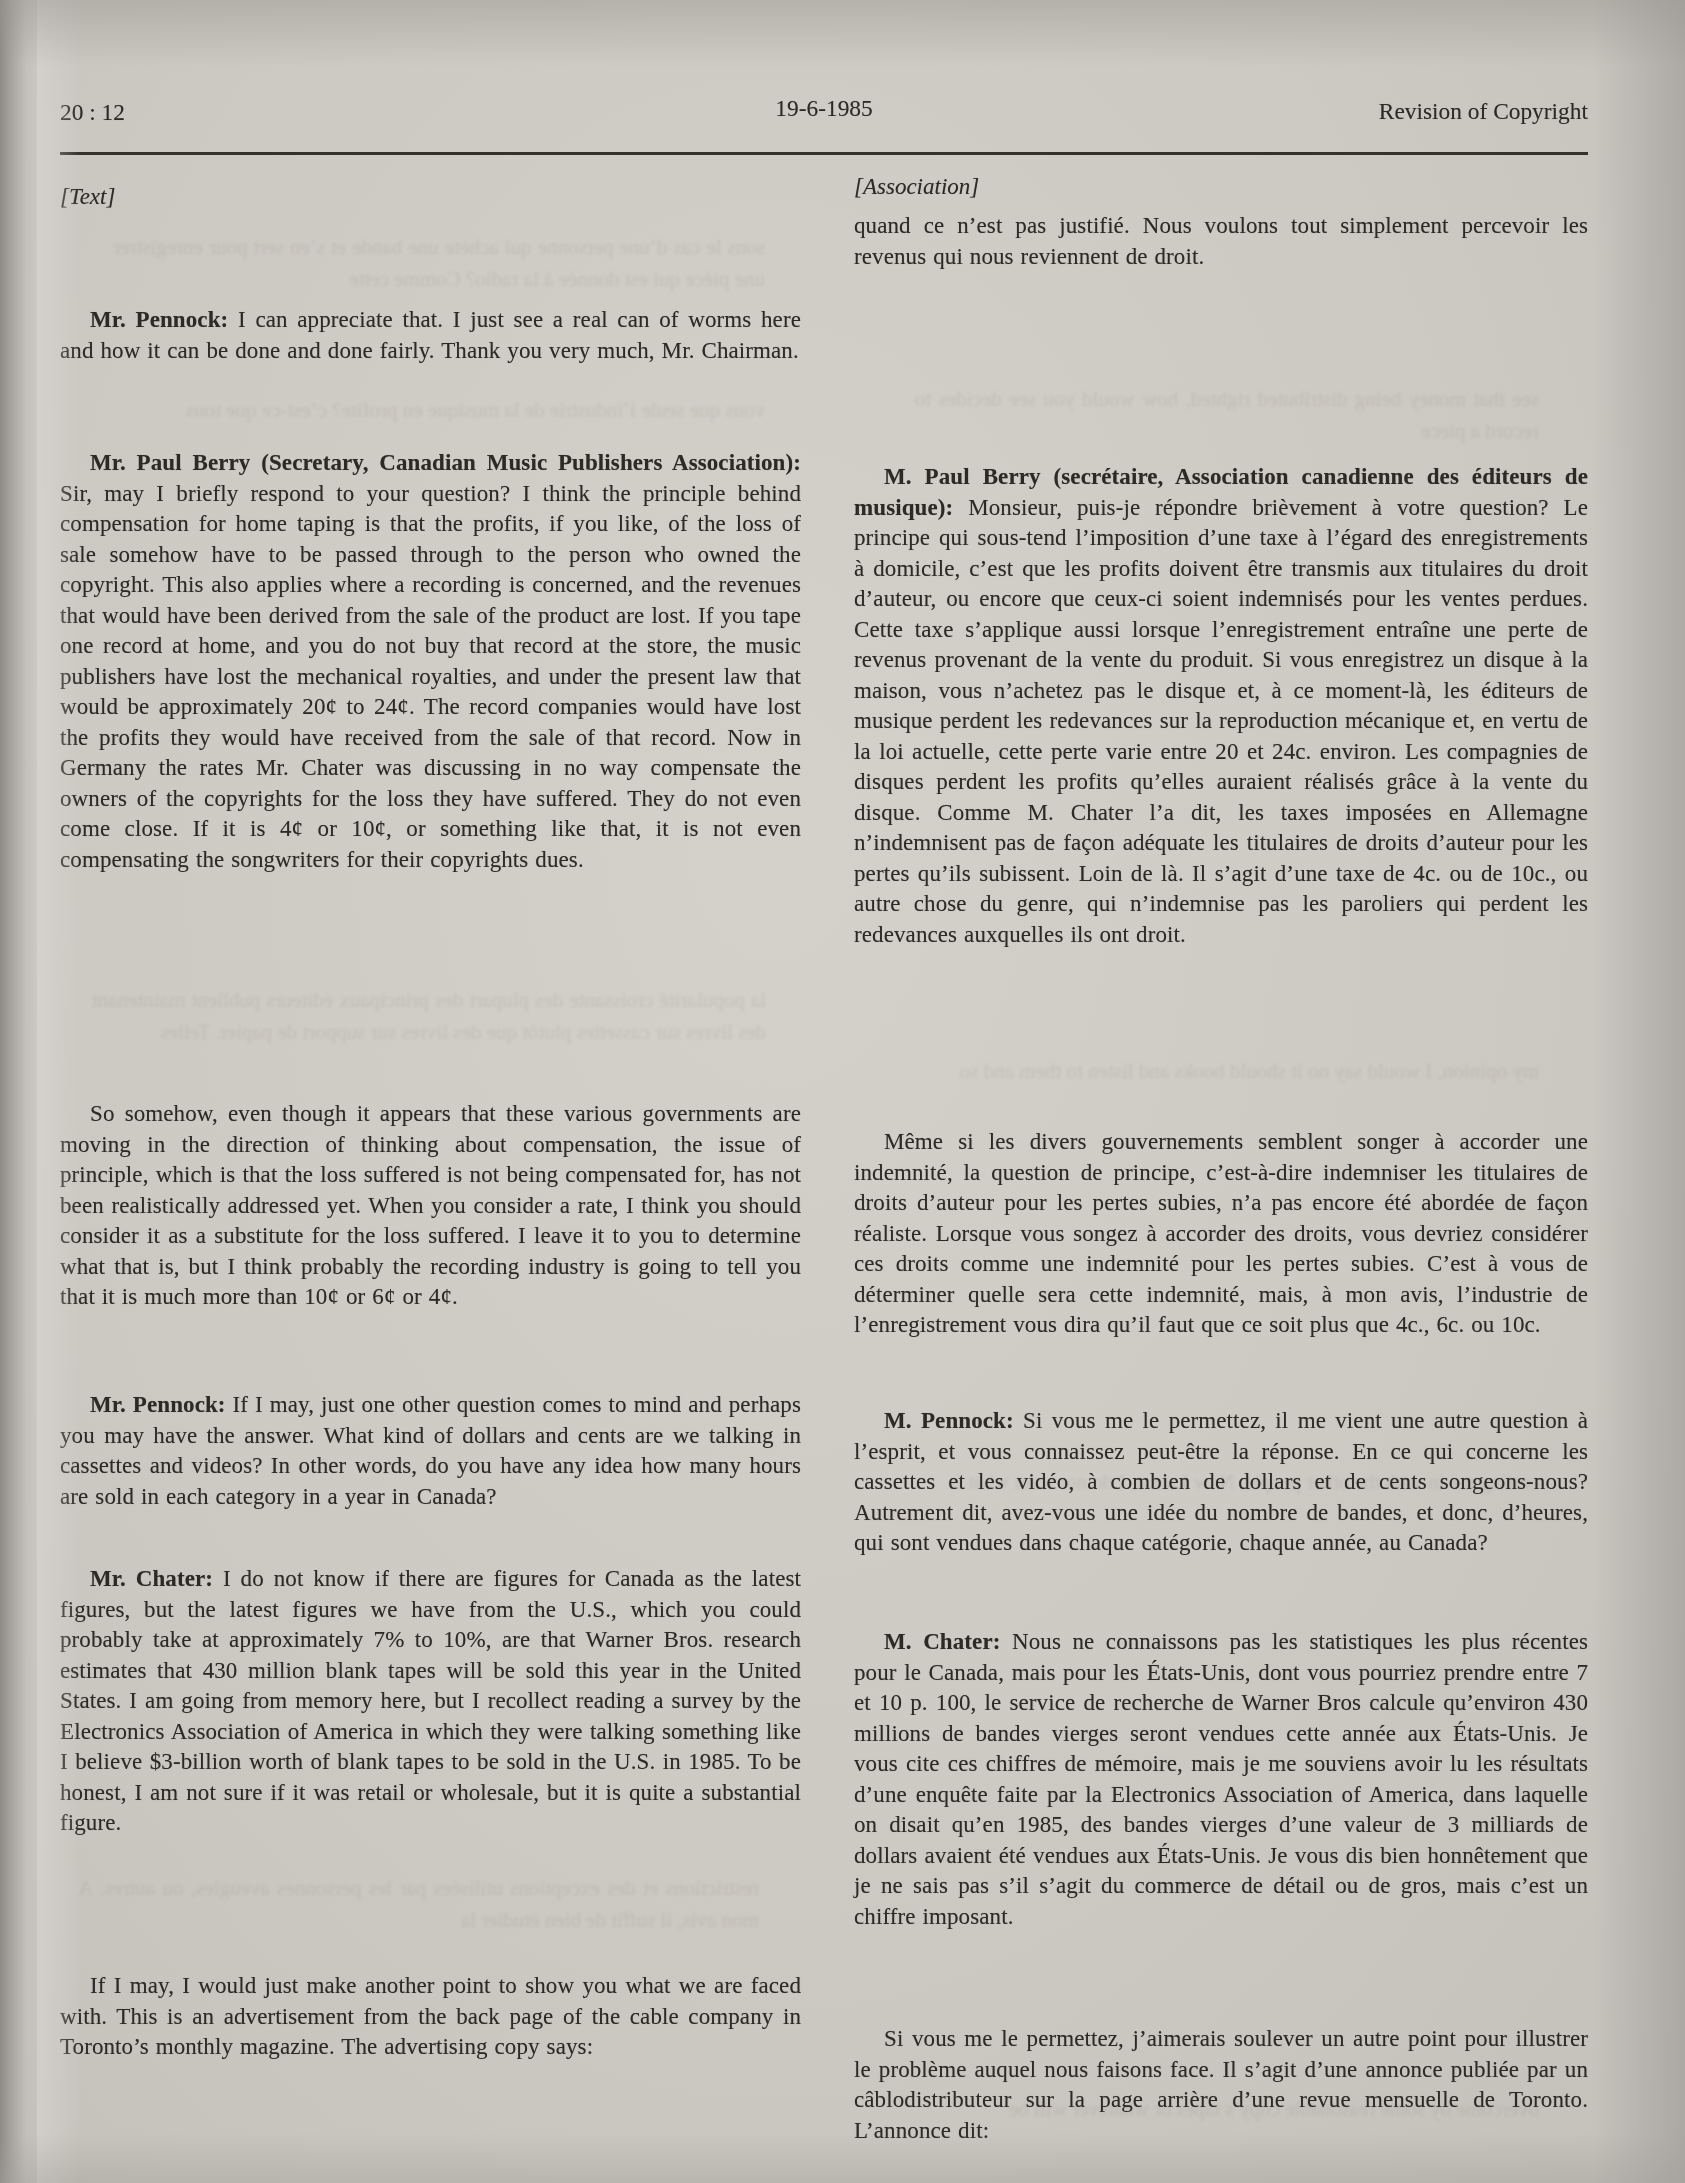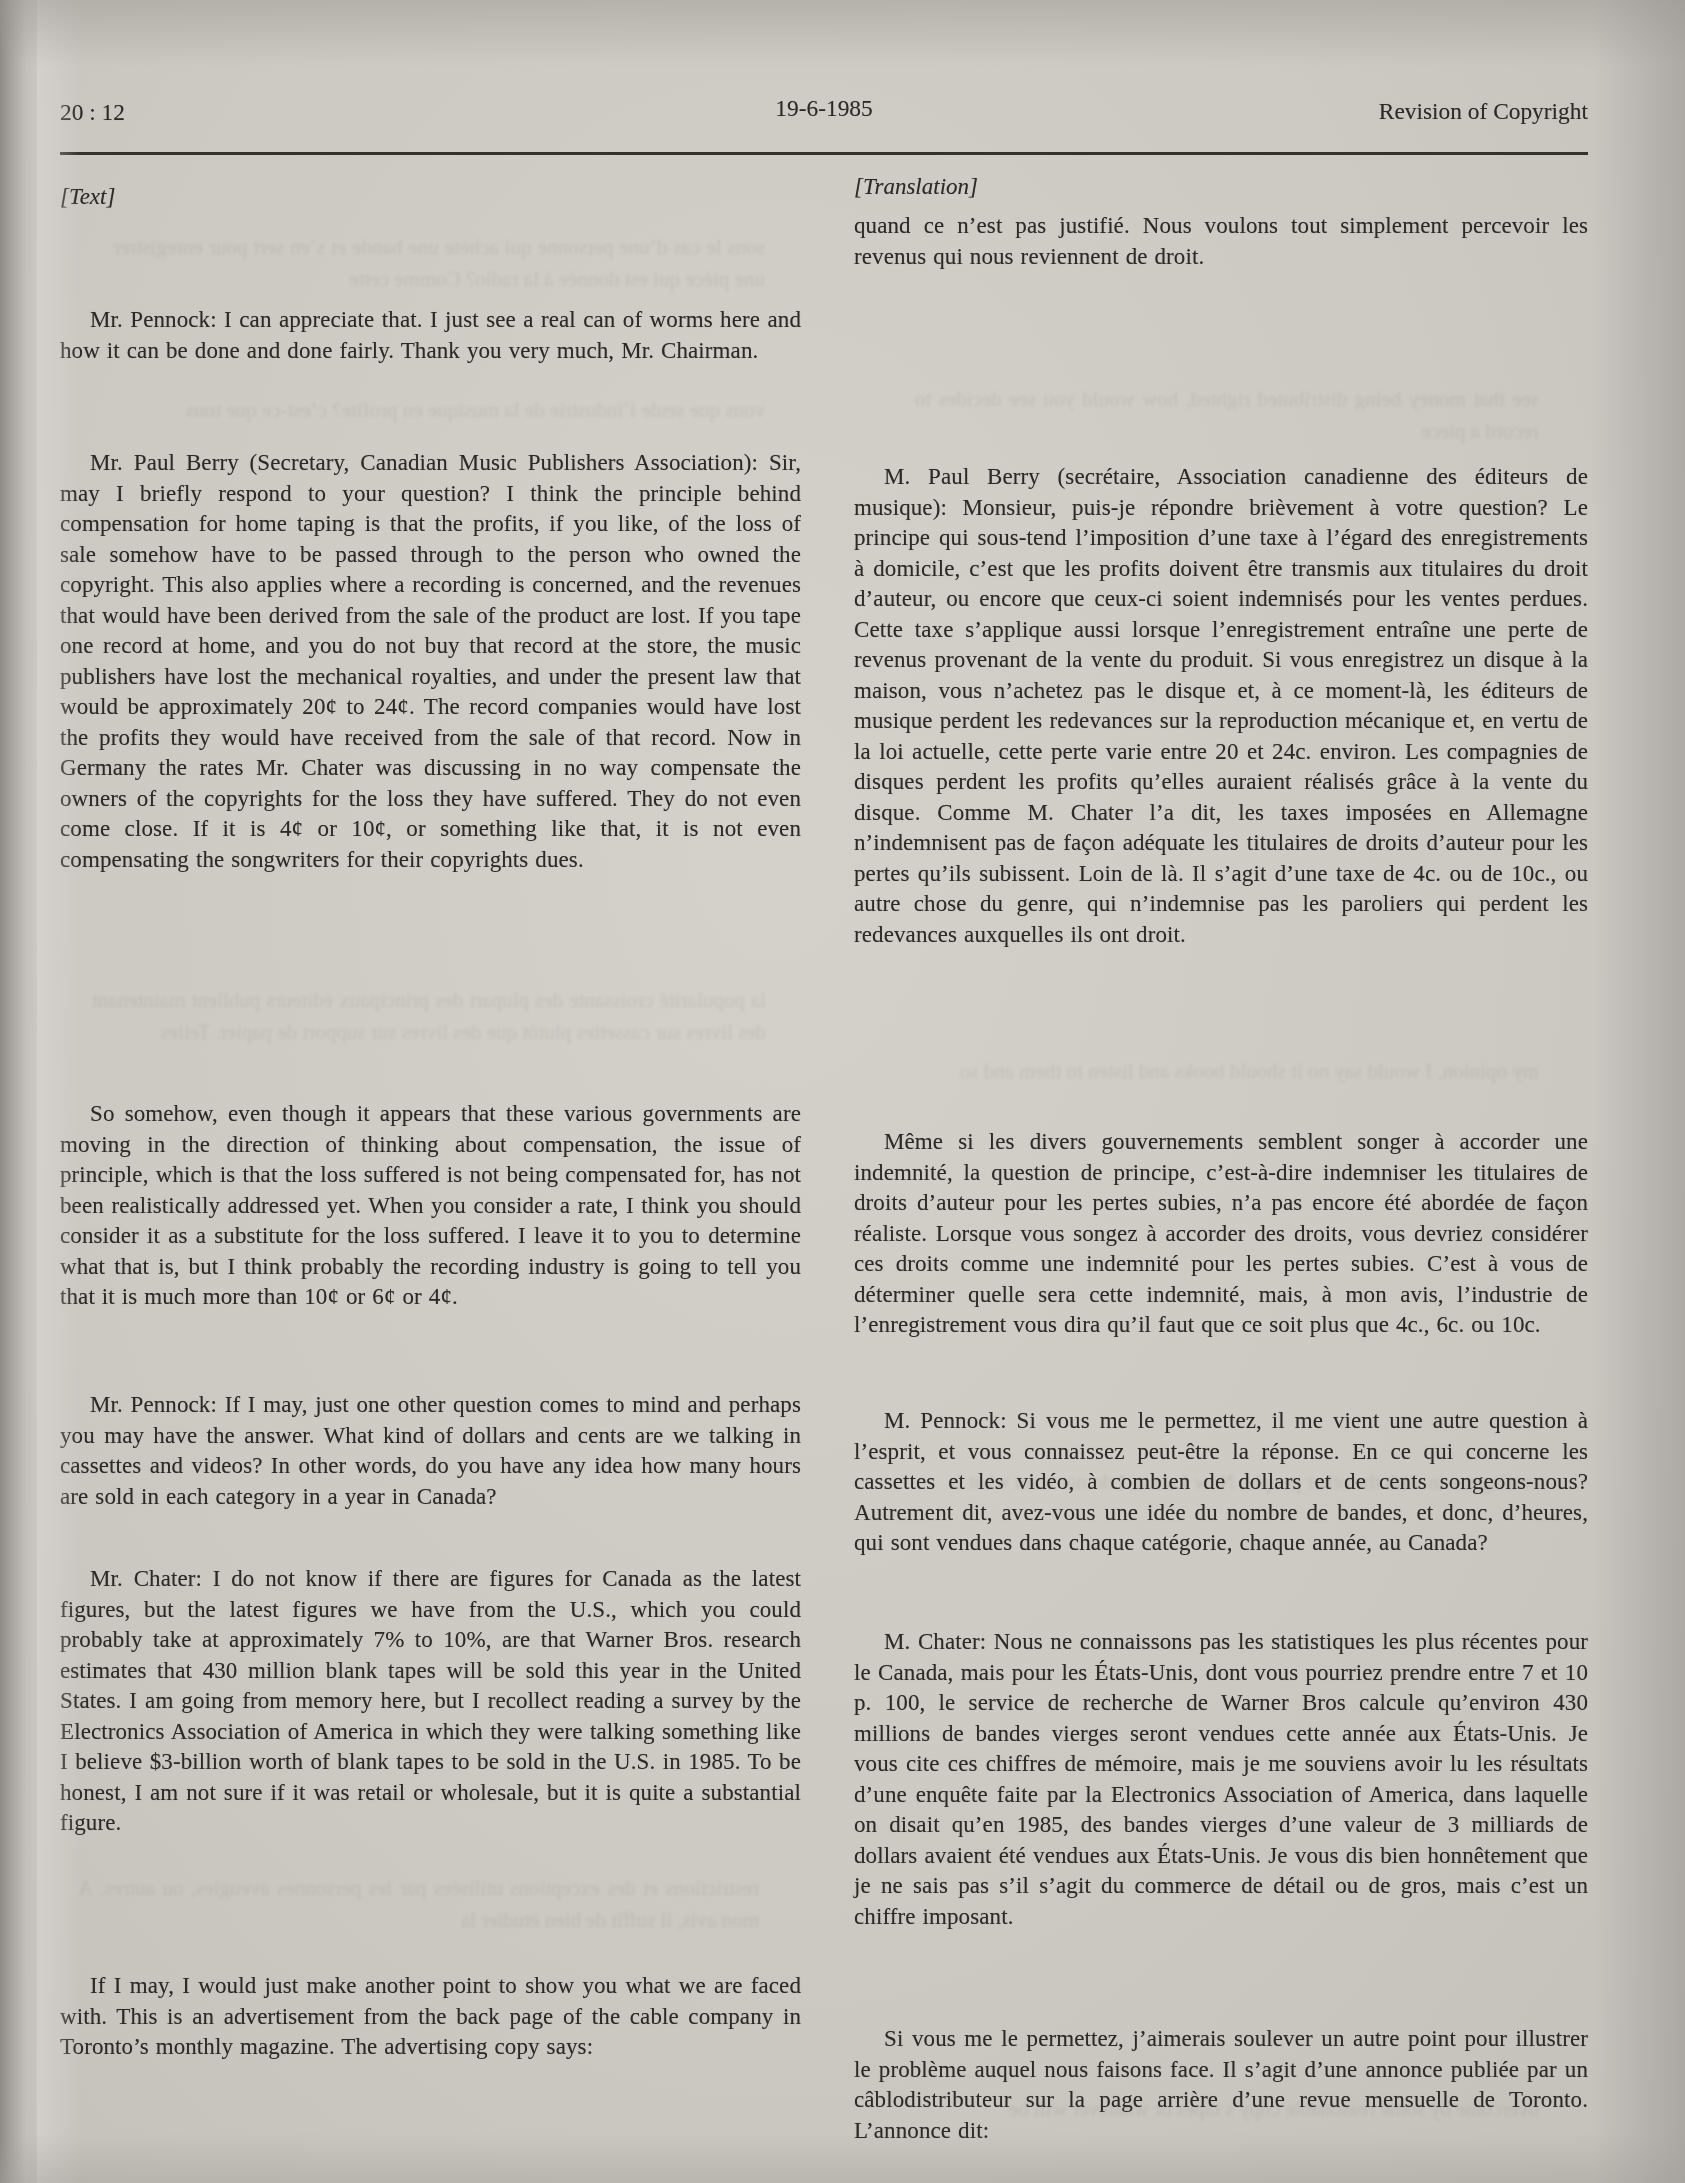--- a/index.html
+++ b/index.html
@@ -32,21 +32,21 @@
 
   .col{position:absolute;top:0;height:100%;}
   .col-left{left:60px;width:741px;}
   .col-right{left:854px;width:734px;}
 
   .marker{position:absolute;left:0;margin:0;font-style:italic;font-size:23px;}
   .para{position:absolute;left:0;width:100%;margin:0;
     font-size:23px;line-height:30.5px;text-align:justify;
     letter-spacing:0.1px;word-spacing:1.1px;}
   .para.indent{text-indent:30px;}
-  .lead{font-weight:normal;}
+  .lead{font-weight:bold;}
   .em{}
   .para,.marker,.hdr{text-shadow:0 0 0.7px rgba(45,40,34,.32);}
 
   .ghost{position:absolute;margin:0;
     transform:scaleX(-1);
     filter:blur(1.8px);
     opacity:.11;
     font-size:21px;line-height:32px;text-align:justify;
     color:#4a463f;pointer-events:none;}
 </style>
@@ -91,21 +91,21 @@
     <p class="para indent" style="top:1564px">
       <span class="lead">Mr. Chater:</span><span> I do not know if there are figures for Canada as the latest figures, but the latest figures we have from the U.S., which you could probably take at approximately 7% to 10%, are that Warner Bros. research estimates that 430 million blank tapes will be sold this year in the United States. I am going from memory here, but I recollect reading a survey by the Electronics Association of America in which they were talking something like I believe $3-billion worth of blank tapes to be sold in the U.S. in 1985. To be honest, I am not sure if it was retail or wholesale, but it is quite a substantial figure.</span>
     </p>
 
     <p class="para indent" style="top:1971px">
       <span>If I may, I would just make another point to show you what we are faced with. This is an advertisement from the back page of the cable company in Toronto’s monthly magazine. The advertising copy says:</span>
     </p>
   </div>
 
   <div class="col col-right">
-    <p class="marker" style="top:174px">[Translation]</p>
+    <p class="marker" style="top:174px">[Association]</p>
 
     <p class="para" style="top:211px">
       <span>quand ce n’est pas justifié. Nous voulons tout simplement percevoir les revenus qui nous reviennent de droit.</span>
     </p>
 
 
     <p class="para indent" style="top:462px">
       <span class="lead">M. Paul Berry (secrétaire, Association canadienne des éditeurs de musique):</span><span> Monsieur, puis-je répondre brièvement à votre question? Le principe qui sous-tend l’imposition d’une taxe à l’égard des enregistrements à domicile, c’est que les profits doivent être transmis aux titulaires du droit d’auteur, ou encore que ceux-ci soient indemnisés pour les ventes perdues. Cette taxe s’applique aussi lorsque l’enregistrement entraîne une perte de revenus provenant de la vente du produit. Si vous enregistrez un disque à la maison, vous n’achetez pas le disque et, à ce moment-là, les éditeurs de musique perdent les redevances sur la reproduction mécanique et, en vertu de la loi actuelle, cette perte varie entre 20 et 24c. environ. Les compagnies de disques perdent les profits qu’elles auraient réalisés grâce à la vente du disque. Comme M. Chater l’a dit, les taxes imposées en Allemagne n’indemnisent pas de façon adéquate les titulaires de droits d’auteur pour les pertes qu’ils subissent. Loin de là. Il s’agit d’une taxe de 4c. ou de 10c., ou autre chose du genre, qui n’indemnise pas les paroliers qui perdent les redevances auxquelles ils ont droit.</span>
     </p>
 

